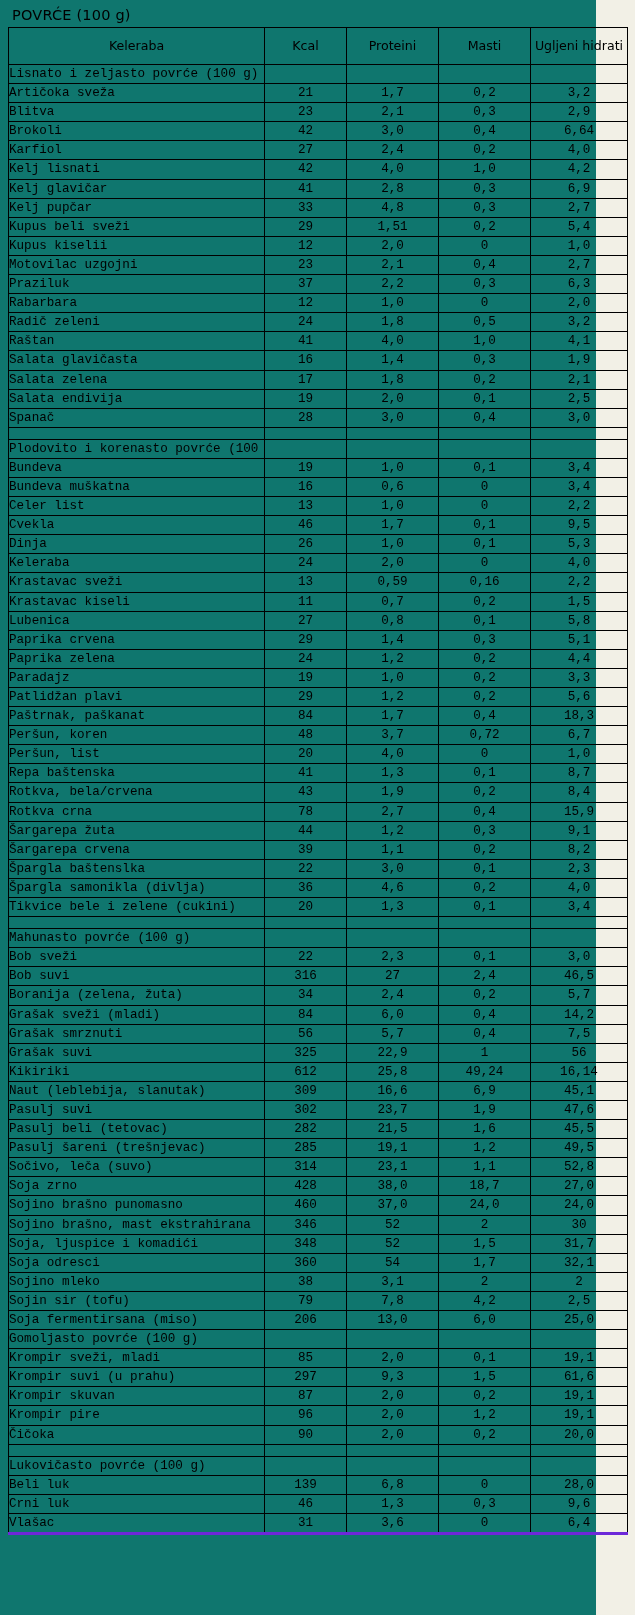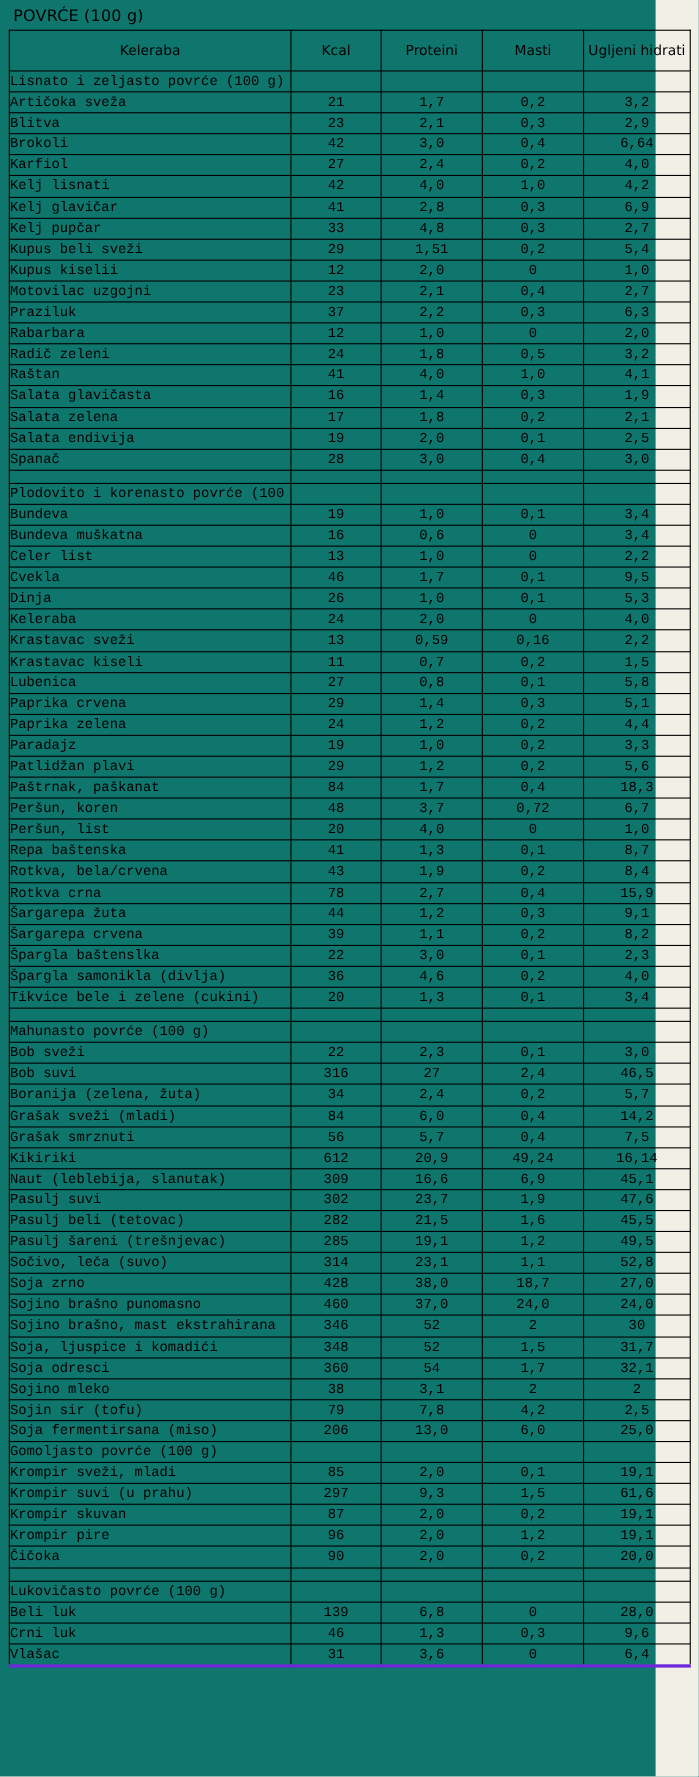--- a/index.html
+++ b/index.html
@@ -455,23 +455,30 @@
           <td class="num">14,2</td>
         </tr>
         <tr>
           <td class="name">Grašak smrznuti</td>
           <td class="num">56</td>
           <td class="num">5,7</td>
           <td class="num">0,4</td>
           <td class="num">7,5</td>
         </tr>
         <tr>
+          <td class="name">Grašak suvi</td>
+          <td class="num">325</td>
+          <td class="num">22,9</td>
+          <td class="num">1</td>
+          <td class="num">56</td>
+        </tr>
+        <tr>
           <td class="name">Kikiriki</td>
           <td class="num">612</td>
-          <td class="num">20,9</td>
+          <td class="num">25,8</td>
           <td class="num">49,24</td>
           <td class="num">16,14</td>
         </tr>
         <tr>
           <td class="name">Naut (leblebija, slanutak)</td>
           <td class="num">309</td>
           <td class="num">16,6</td>
           <td class="num">6,9</td>
           <td class="num">45,1</td>
         </tr>

